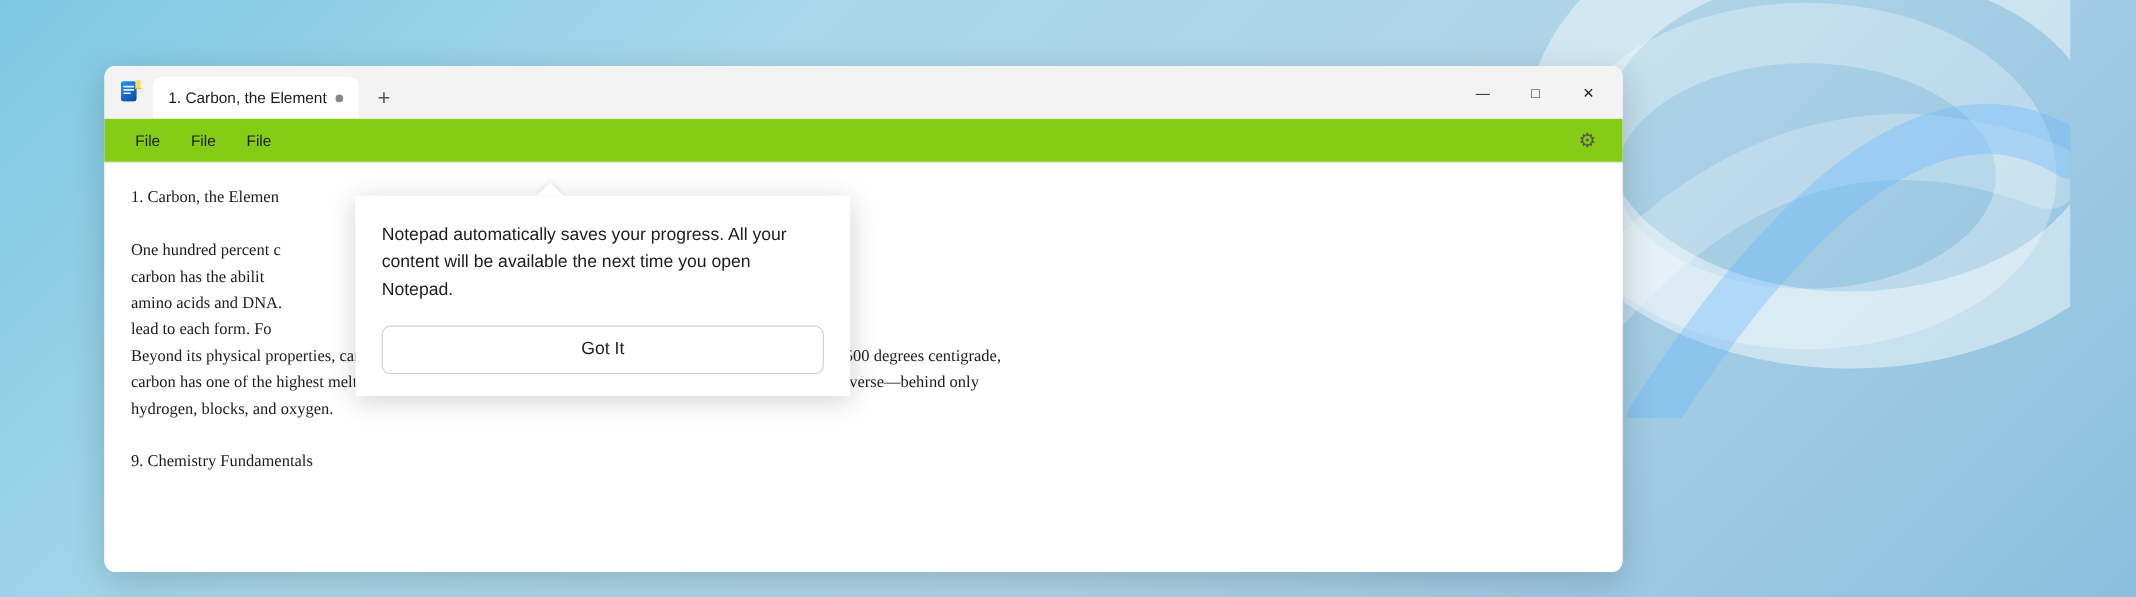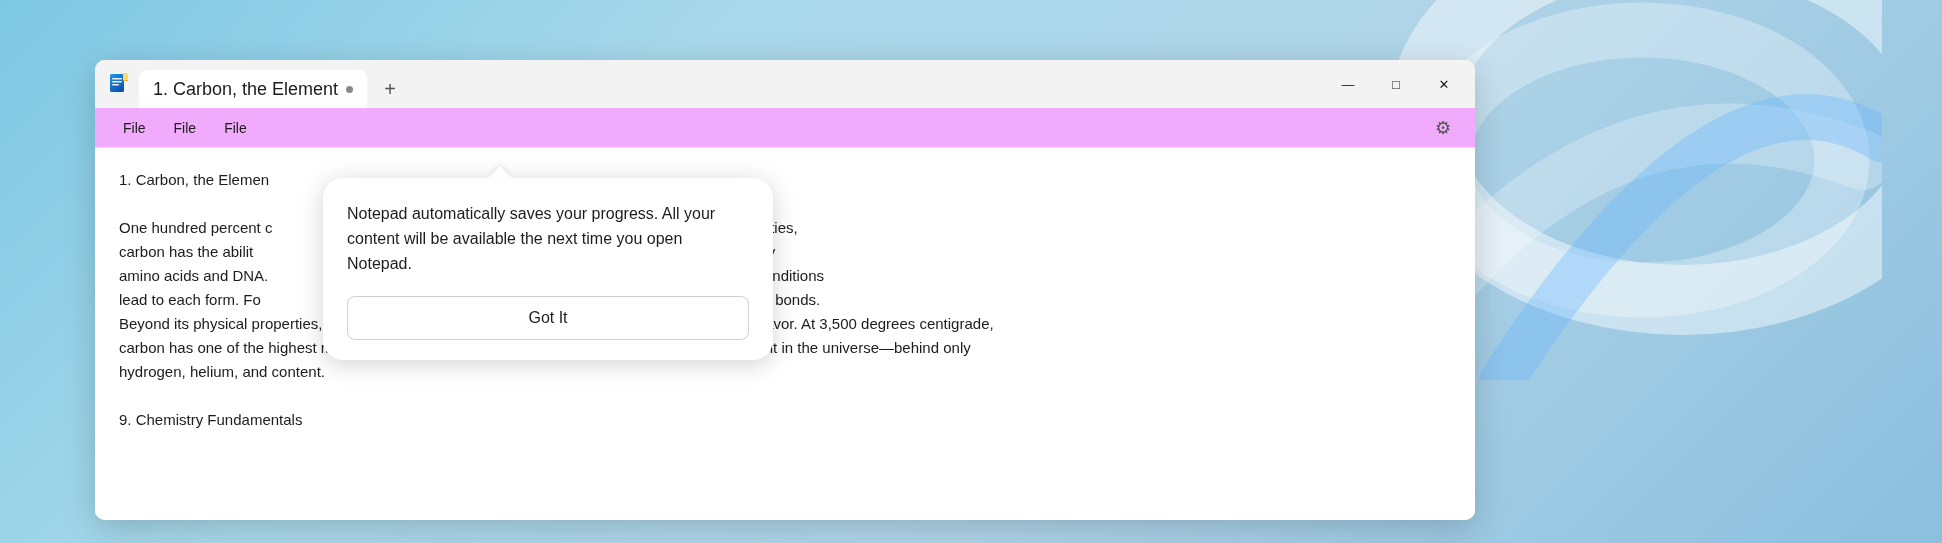--- a/index.html
+++ b/index.html
@@ -63,21 +63,21 @@
       padding-top: 4px;
     }
 
     .tab {
       display: flex;
       align-items: center;
       background: #ffffff;
       border-radius: 8px 8px 0 0;
       padding: 0 14px;
       height: 38px;
-      font-size: 18px;
+      font-size: 14px;
       color: #1c1c1c;
       cursor: pointer;
       position: relative;
       gap: 8px;
       margin-bottom: 0;
     }
 
     .tab-dot {
       width: 7px;
       height: 7px;
@@ -117,21 +117,21 @@
       cursor: pointer;
       color: #1c1c1c;
       border-radius: 4px;
     }
 
     
     .menu-bar {
       display: flex;
       align-items: center;
       height: 40px;
-      background: #f0abfc;
+      background: #84cc16;
       padding: 0 16px;
       flex-shrink: 0;
       border-bottom: 1px solid #e5e5e5;
       position: relative;
     }
 
     .menu-items {
       display: flex;
       gap: 4px;
       flex: 1;
@@ -154,42 +154,42 @@
       font-size: 18px;
       cursor: pointer;
       border-radius: 4px;
       color: #555;
     }
 
     
     .content-area {
       flex: 1;
       padding: 20px 24px;
-      font-family: Liberation Sans, sans-serif;
+      font-family: Liberation Serif, serif;
       font-size: 15px;
       color: #1c1c1c;
       line-height: 1.6;
       background: #ffffff;
       border-radius: 0 0 10px 10px;
       overflow: hidden;
       position: relative;
     }
 
     .content-line {
       white-space: pre;
     }
 
     
     .tooltip-popup {
       position: absolute;
       top: 118px;
       left: 228px;
       width: 450px;
       background: #ffffff;
-      border-radius: 20px;
+      border-radius: 2px;
       box-shadow: 0 4px 24px rgba(0,0,0,0.18);
       padding: 24px 24px 20px 24px;
       z-index: 100;
     }
 
     .tooltip-arrow {
       position: absolute;
       top: -12px;
       left: 50%;
       transform: translateX(-60px);
@@ -293,21 +293,21 @@
 
   <div class="content-area">
     <div class="content-line">1. Carbon, the Elemen</div>
     <div class="content-line">&nbsp;</div>
     <div class="content-line">One hundred percent c                                varied carbon chains. Due to its unique bonding properties,</div>
     <div class="content-line">carbon has the abilit                                hains comprise the essential building blocks of life, namely</div>
     <div class="content-line">amino acids and DNA.                                 rms, including coal, graphite, and diamond. Different conditions</div>
     <div class="content-line">lead to each form. Fo                                eat and pressure to form their perfect tetrahedral-shaped bonds.</div>
     <div class="content-line">Beyond its physical properties, carbon also has some unique chemical properties that work in its favor. At 3,500 degrees centigrade,</div>
     <div class="content-line">carbon has one of the highest melting points of all the elements. Plus, it's one of the most abundant in the universe—behind only</div>
-    <div class="content-line">hydrogen, helium, and content.</div>
+    <div class="content-line">hydrogen, blocks, and oxygen.</div>
     <div class="content-line">&nbsp;</div>
     <div class="content-line">9. Chemistry Fundamentals</div>
   </div>
 
   <div class="tooltip-popup">
     <div class="tooltip-arrow"></div>
     <div class="tooltip-text">Notepad automatically saves your progress. All your content will be available the next time you open Notepad.</div>
     <button class="got-it-btn">Got It</button>
   </div>
 

